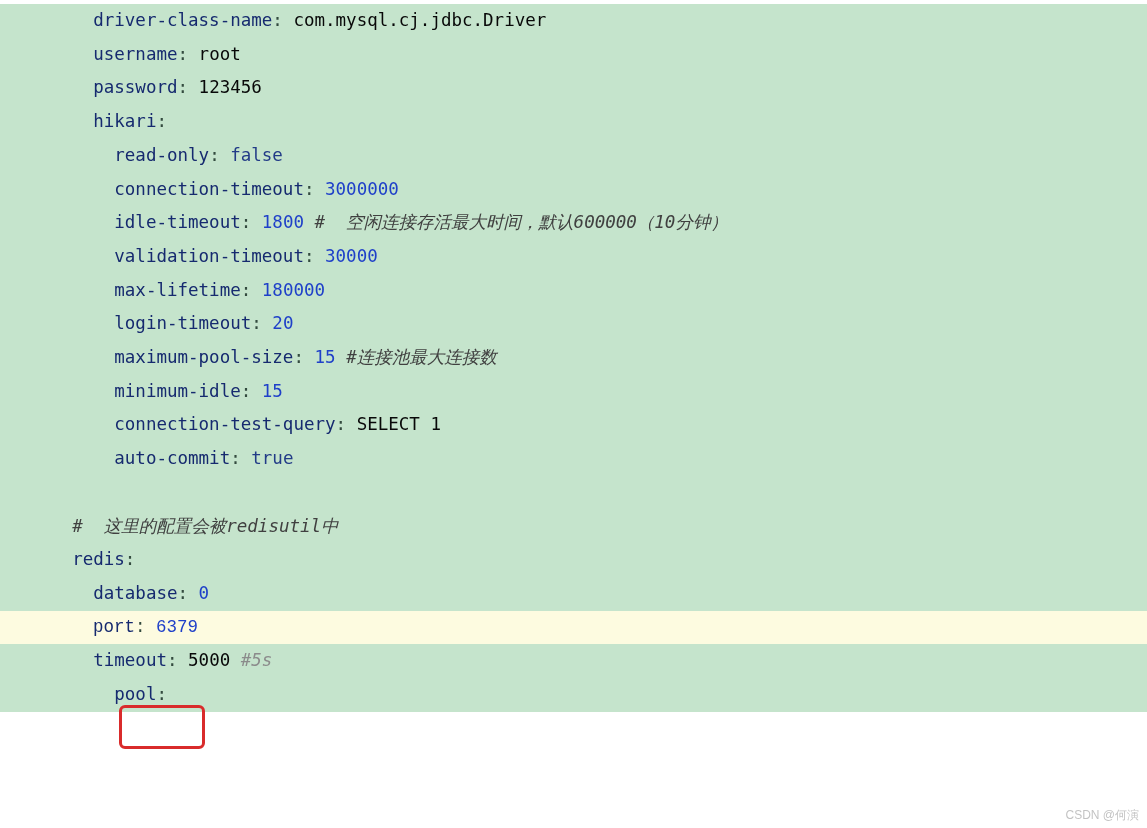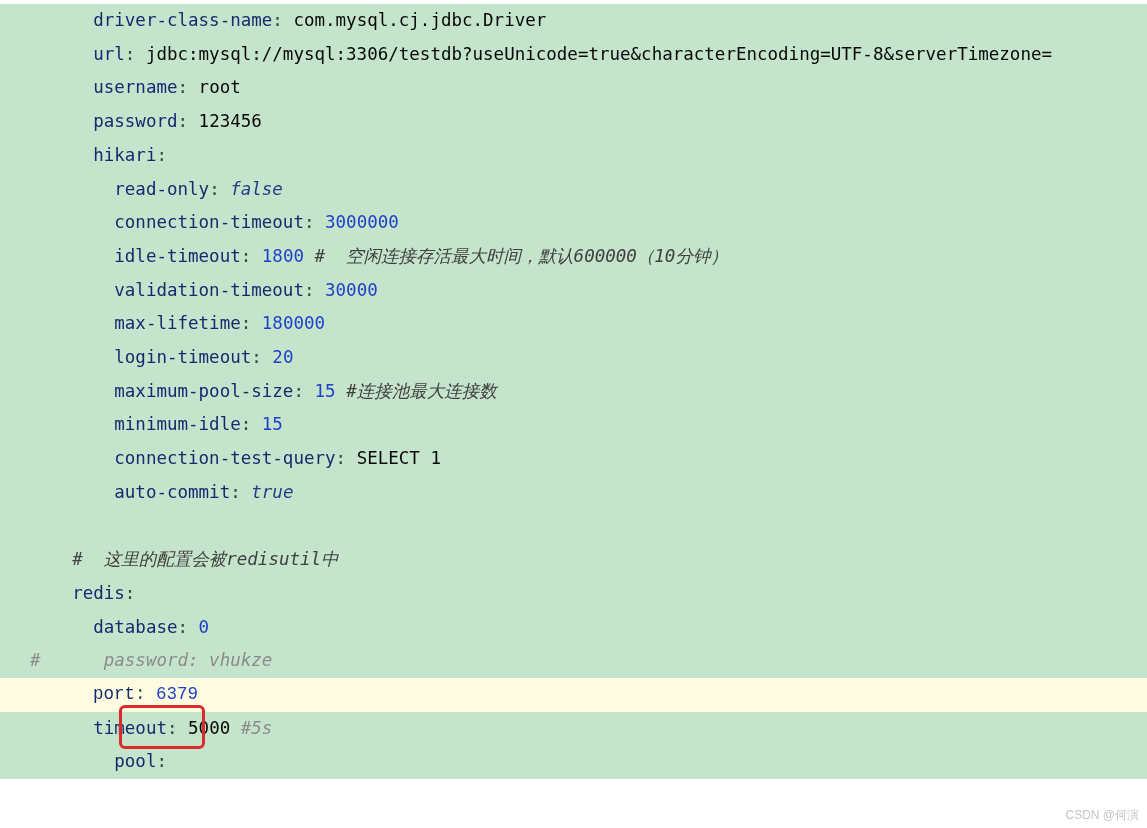--- a/index.html
+++ b/index.html
@@ -19,21 +19,21 @@
     white-space:pre;
     color:#080808;
     background:#fff;
   }
   .ln{display:block;padding-left:30px;}
   .added{background:#c5e4cc;}
   .hl{background:#fdfbe0;font-family:Liberation Mono, monospace;}
   .k{color:#162a6f;}   
   .v{color:#080808;}   
   .n{color:#1f40c9;}   
-  .b{color:#223b87;font-style:italic;}   
+  .b{color:#223b87;}   
   .c{color:#8b8b8b;font-style:italic;}
   .cz{color:#404040;font-style:italic;} 
   .p{color:#334a3e;}
   .box{
     position:absolute;
     border:3px solid #d92b2b;
     border-radius:6px;
     pointer-events:none;
   }
   .watermark{
@@ -44,39 +44,37 @@
     font-size:12px;
     color:rgba(120,120,120,0.45);
     margin-top:36px;
   }
 </style>
 </head>
 <body>
 
 <div class="container">
   <pre class="code" id="code"><span class="ln added"><span>      </span><span class="k">driver-class-name</span><span class="p">: </span><span class="v">com.mysql.cj.jdbc.Driver</span>
-</span><span class="ln added"><span>      </span><span class="k">url</span><span class="p">: </span><span class="v">jdbc:mysql://mysql:3306/testdb?useUnicode=true&amp;characterEncoding=UTF-8&amp;serverTimezone=</span>
 </span><span class="ln added"><span>      </span><span class="k">username</span><span class="p">: </span><span class="v">root</span>
 </span><span class="ln added"><span>      </span><span class="k">password</span><span class="p">: </span><span class="v">123456</span>
 </span><span class="ln added"><span>      </span><span class="k">hikari</span><span class="p">:</span>
 </span><span class="ln added"><span>        </span><span class="k">read-only</span><span class="p">: </span><span class="b">false</span>
 </span><span class="ln added"><span>        </span><span class="k">connection-timeout</span><span class="p">: </span><span class="n">3000000</span>
 </span><span class="ln added"><span>        </span><span class="k">idle-timeout</span><span class="p">: </span><span class="n">1800</span><span class="v"> </span><span class="cz">#  空闲连接存活最大时间，默认600000（10分钟）</span>
 </span><span class="ln added"><span>        </span><span class="k">validation-timeout</span><span class="p">: </span><span class="n">30000</span>
 </span><span class="ln added"><span>        </span><span class="k">max-lifetime</span><span class="p">: </span><span class="n">180000</span>
 </span><span class="ln added"><span>        </span><span class="k">login-timeout</span><span class="p">: </span><span class="n">20</span>
 </span><span class="ln added"><span>        </span><span class="k">maximum-pool-size</span><span class="p">: </span><span class="n">15</span><span class="v"> </span><span class="cz">#连接池最大连接数</span>
 </span><span class="ln added"><span>        </span><span class="k">minimum-idle</span><span class="p">: </span><span class="n">15</span>
 </span><span class="ln added"><span>        </span><span class="k">connection-test-query</span><span class="p">: </span><span class="v">SELECT 1</span>
 </span><span class="ln added"><span>        </span><span class="k">auto-commit</span><span class="p">: </span><span class="b">true</span>
 </span><span class="ln added"><span class="v"> </span>
 </span><span class="ln added"><span>    </span><span class="cz">#  这里的配置会被redisutil中</span>
 </span><span class="ln added"><span>    </span><span class="k">redis</span><span class="p">:</span>
 </span><span class="ln added"><span>      </span><span class="k">database</span><span class="p">: </span><span class="n">0</span>
-</span><span class="ln added"><span class="c">#      password: vhukze</span>
 </span><span class="ln hl"><span>      </span><span class="k">port</span><span class="p">: </span><span class="n">6379</span>
 </span><span class="ln added"><span>      </span><span class="k">timeout</span><span class="p">: </span><span class="v">5000</span><span class="v"> </span><span class="c">#5s</span>
 </span><span class="ln added"><span>        </span><span class="k">pool</span><span class="p">:</span>
 </span></pre>
 
   <div id="redbox" class="box" style="left: 119px; top: 705px; width: 80px; height: 38px;"></div>
 
   <div class="watermark">CSDN @何演</div>
 </div>
 

